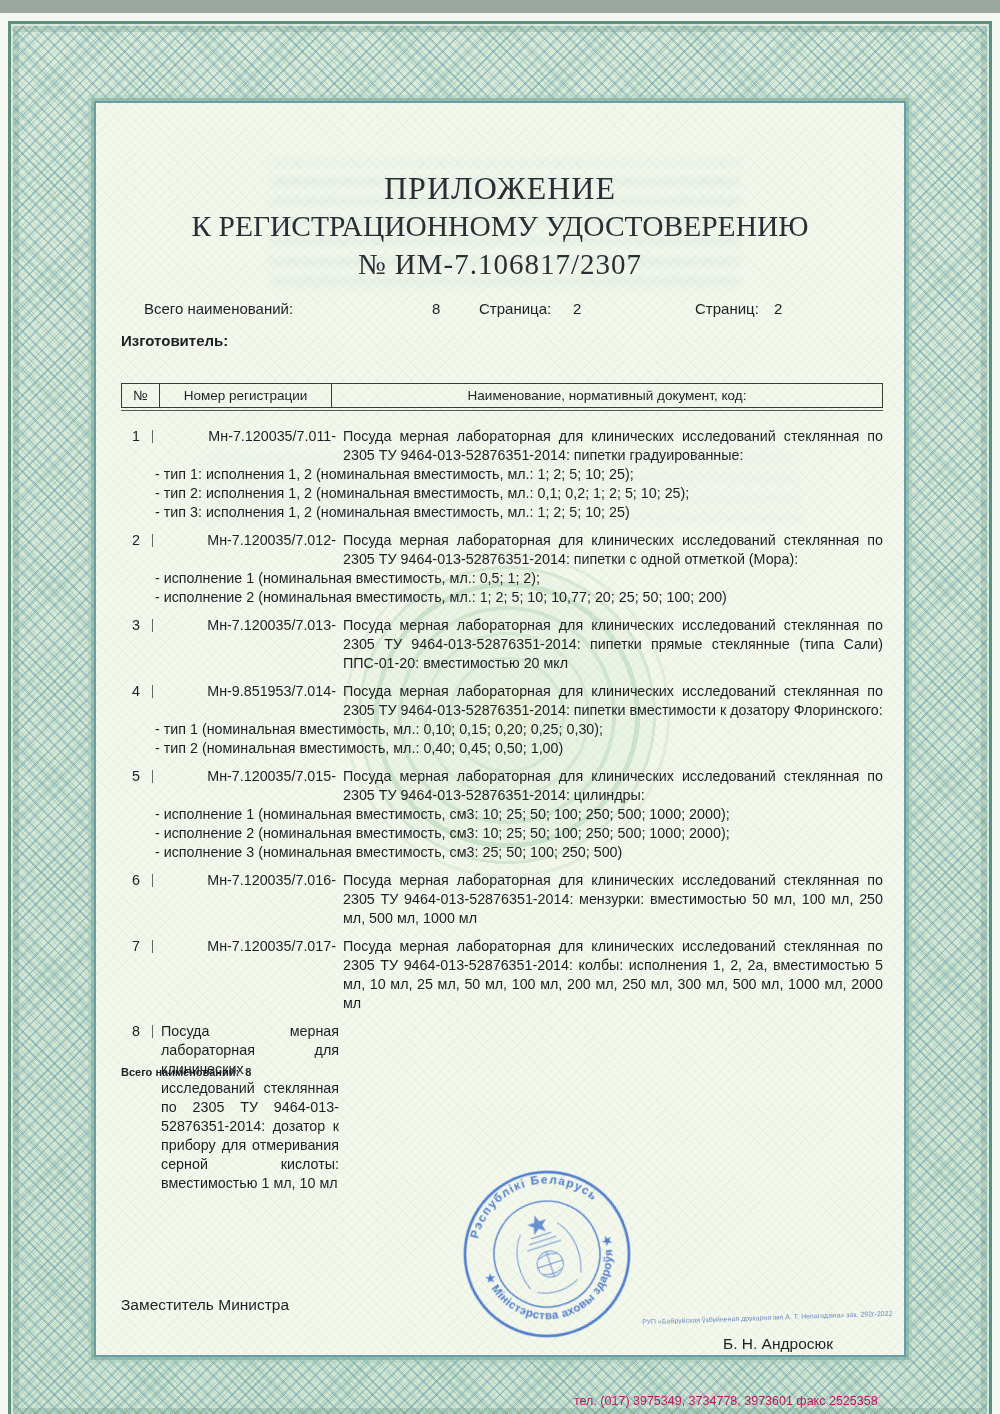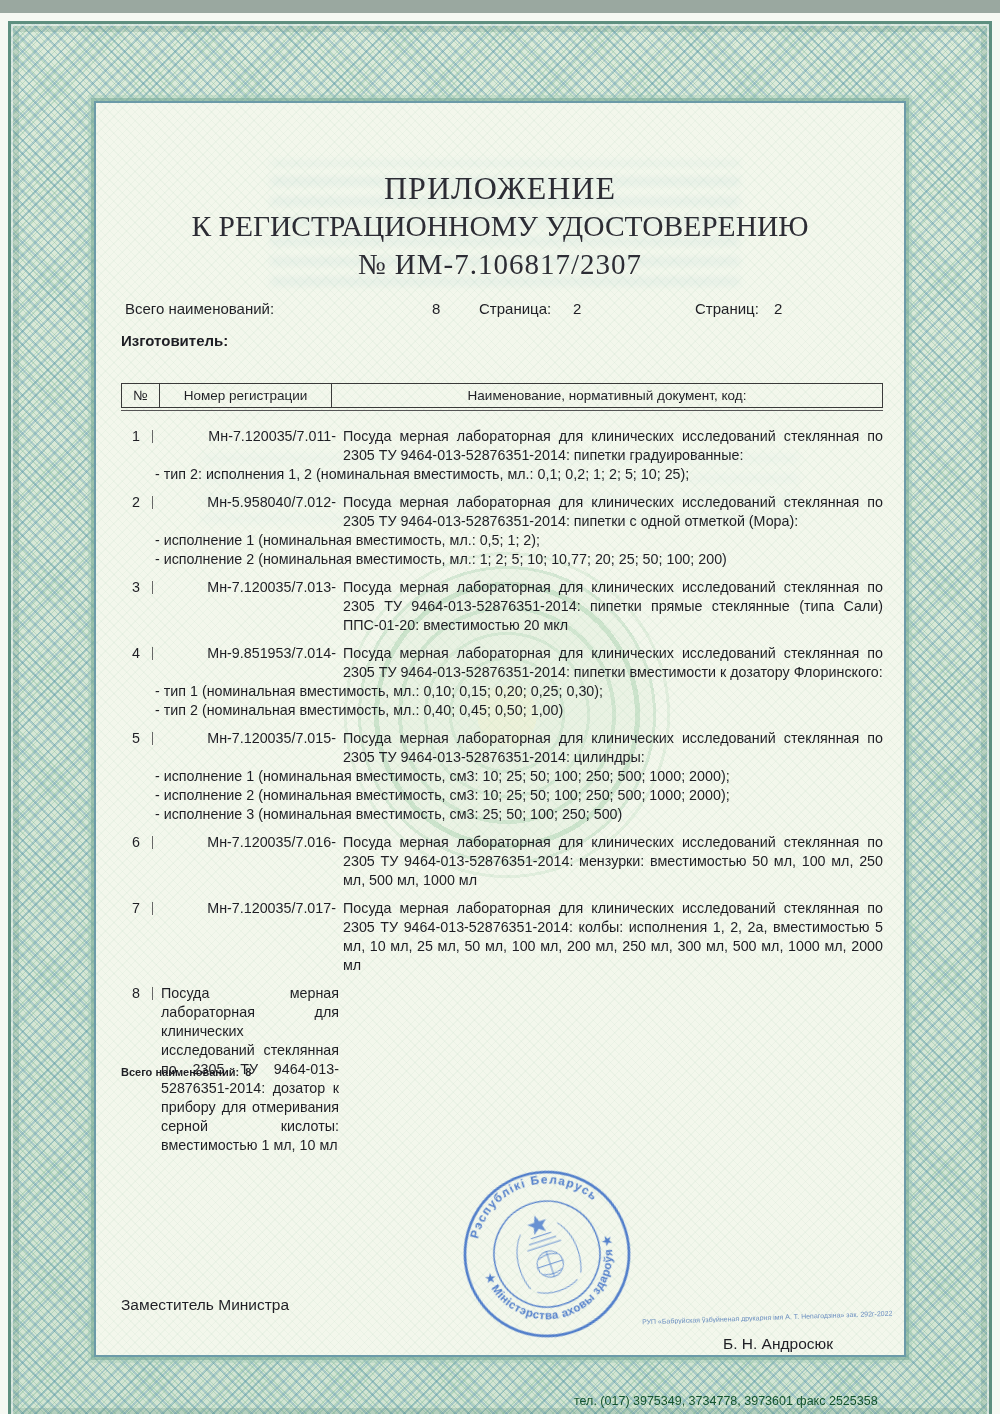--- a/index.html
+++ b/index.html
@@ -54,21 +54,21 @@
   .ghost-b{left:200px; top:430px; width:600px; height:80px; opacity:.55; filter:blur(4px);}
   .title{
     position:absolute; top:156px; left:0; right:0; text-align:center;
     font-family:"Liberation Serif", serif; color:#2c2c34; line-height:38px;
   }
   .title .l1{font-size:32px; letter-spacing:1px;}
   .title .l2{font-size:29.5px;text-align:center;}
   .title .l3{font-size:29px; letter-spacing:1px;}
   .meta{position:absolute; top:287px; left:0; width:100%; height:20px; font-size:15px;}
   .meta span{position:absolute; white-space:nowrap;}
-  .m1{left:125px}.m2{left:432px}.m3{left:479px}.m4{left:573px}.m5{left:695px}.m6{left:774px}
+  .m1{left:144px}.m2{left:432px}.m3{left:479px}.m4{left:573px}.m5{left:695px}.m6{left:774px}
   .manu{position:absolute; top:319px; left:0; width:100%; height:20px; font-size:15px;padding-left:10px;}
   .manu span{position:absolute; white-space:nowrap; font-weight:bold;}
   .manu .lab{left:121px}
   .manu .val{left:269px}
   
   .t-head{
     position:absolute; top:370px; left:121px; width:762px; height:25px;
     display:grid; grid-template-columns:38px 172px 1fr;
     border:1px solid #3a3a3a; font-size:13.5px; box-sizing:border-box;
   }
@@ -81,21 +81,21 @@
   .r-num{position:relative; padding-left:11px;}
   .r-num::after{content:""; position:absolute; right:4px; top:3px; height:13px; width:1px; background:#666;}
   .r-reg{text-align:right; white-space:nowrap; padding-right:3px;}
   .r-desc{text-align:justify; text-justify:inter-word;}
   .r-sub{margin-left:34px;}
   
   .f-total{position:absolute; top:1053px; left:121px; font-size:11px; font-weight:bold;}
   .signer{position:absolute; top:1283px; left:121px; font-size:15.5px;}
   .signer-name{position:absolute; top:1322px; left:723px; font-size:15.5px;}
   .print-note{position:absolute; top:1301px; left:642px; width:250px; font-size:7px; color:#6b8fc0; transform:rotate(-2deg); white-space:nowrap; overflow:hidden;}
-  .phone{position:absolute; top:1381px; left:574px; font-size:12.5px; color:#14532d; z-index:6;}
+  .phone{position:absolute; top:1381px; left:574px; font-size:12.5px; color:#be185d; z-index:6;}
   
   .stamp{position:absolute; left:450px; top:1144px; width:194px; height:194px;
          transform:rotate(-18deg); opacity:.92; mix-blend-mode:multiply; filter:blur(.35px); z-index:3;}
   .overlay{position:absolute; inset:0; width:100%; height:100%; z-index:4; pointer-events:none;}
   .content{position:relative; z-index:3;}
 </style>
 </head>
 <body>
 
 <div class="page">
@@ -133,27 +133,29 @@
     </div>
 
     <div class="t-body">
 
       <div class="t-row">
         <div class="r-main">
           <span class="r-num">1</span>
           <span class="r-reg">Мн-7.120035/7.011-</span>
           <div class="r-desc">Посуда мерная лабораторная для клинических исследований стеклянная по 2305 ТУ 9464-013-52876351-2014: пипетки градуированные:</div>
         </div>
+        <div class="r-sub">- тип 1: исполнения 1, 2 (номинальная вместимость, мл.: 1; 2; 5; 10; 25);</div>
         <div class="r-sub">- тип 2: исполнения 1, 2 (номинальная вместимость, мл.: 0,1; 0,2; 1; 2; 5; 10; 25);</div>
+        <div class="r-sub">- тип 3: исполнения 1, 2 (номинальная вместимость, мл.: 1; 2; 5; 10; 25)</div>
       </div>
 
       <div class="t-row">
         <div class="r-main">
           <span class="r-num">2</span>
-          <span class="r-reg">Мн-5.958040/7.012-</span>
+          <span class="r-reg">Мн-7.120035/7.012-</span>
           <div class="r-desc">Посуда мерная лабораторная для клинических исследований стеклянная по 2305 ТУ 9464-013-52876351-2014: пипетки с одной отметкой (Мора):</div>
         </div>
         <div class="r-sub">- исполнение 1 (номинальная вместимость, мл.: 0,5; 1; 2);</div>
         <div class="r-sub">- исполнение 2 (номинальная вместимость, мл.: 1; 2; 5; 10; 10,77; 20; 25; 50; 100; 200)</div>
       </div>
 
       <div class="t-row">
         <div class="r-main">
           <span class="r-num">3</span>
           <span class="r-reg">Мн-7.120035/7.013-</span>

